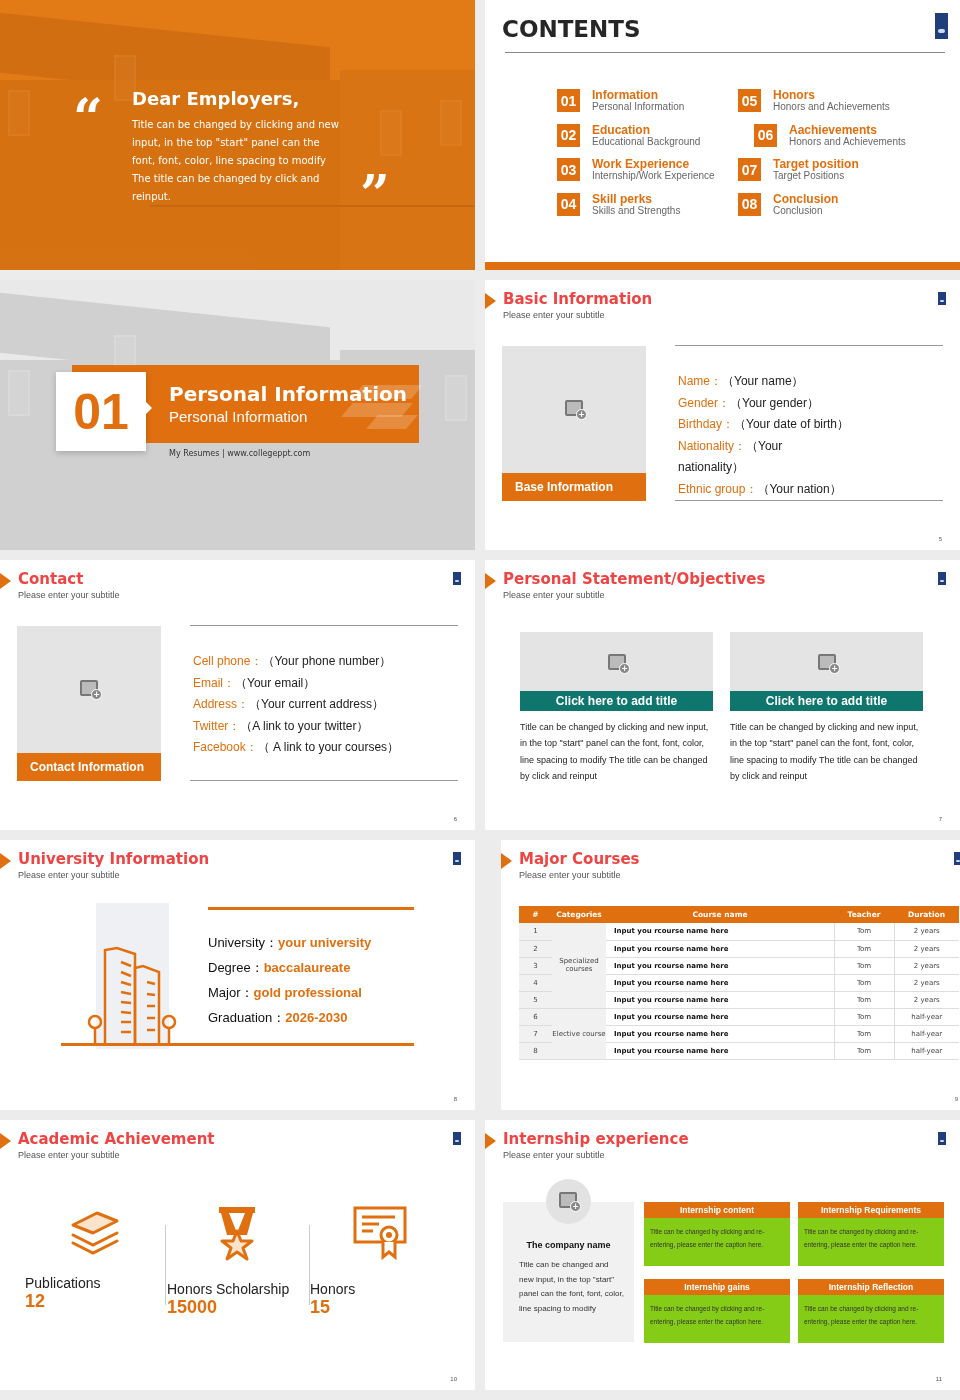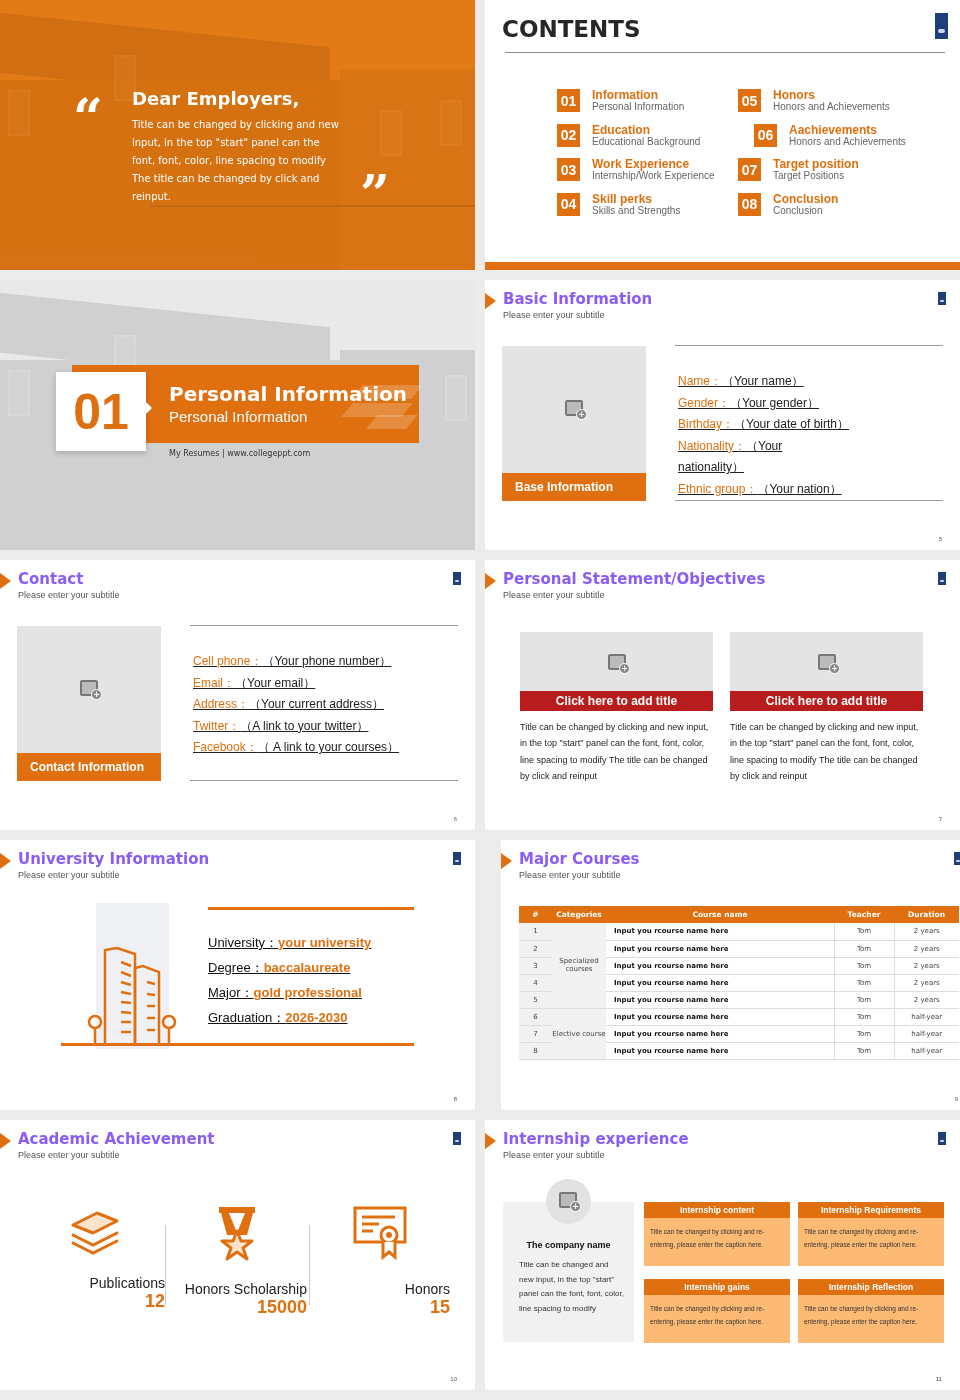--- a/index.html
+++ b/index.html
@@ -50,68 +50,68 @@
   .sec-band { position: absolute; left: 72px; top: 85px; width: 347px; height: 78px; background: #e0700f; }
   .sec-band .stripe { position: absolute; width: 60px; height: 14px; background: #fff3; transform: skewX(-40deg); }
   .sec-box { position: absolute; left: 56px; top: 92px; width: 90px; height: 79px; background: #fff; box-shadow: 0 2px 6px #0003; display: flex; align-items: center; justify-content: center; font: bold 50px "Liberation Sans", sans-serif; color: #e0700f; }
   .sec-box::after { content: ""; position: absolute; right: -6px; top: 30px; border-left: 6px solid #fff; border-top: 6px solid transparent; border-bottom: 6px solid transparent; }
   .sec-title { position: absolute; left: 169px; top: 102px; font: bold 20px "DejaVu Sans", sans-serif; color: #fff; }
   .sec-sub { position: absolute; left: 169px; top: 128px; font: 15px "Liberation Sans", sans-serif; color: #fff; }
   .sec-foot { position: absolute; left: 169px; top: 169px; font: 8px "DejaVu Sans", sans-serif; color: #333; }
 
   
   .hdr-arrow { position: absolute; left: 0; top: 13px; width: 0; height: 0; border-left: 11px solid #e0700f; border-top: 8px solid transparent; border-bottom: 8px solid transparent; }
-  .hdr-title { position: absolute; left: 18px; top: 10px; font: bold 15px "DejaVu Sans", sans-serif; color: #8b5cf6; }
+  .hdr-title { position: absolute; left: 18px; top: 10px; font: bold 15px "DejaVu Sans", sans-serif; color: #ef4444; }
   .hdr-sub { position: absolute; left: 18px; top: 30px; font: 9px "Liberation Sans", sans-serif; color: #555; }
   .page-num { position: absolute; right: 18px; bottom: 8px; font: 6px "Liberation Sans", sans-serif; color: #555; }
 
   .photo { position: absolute; background: #e4e4e4; }
   .photo-label { position: absolute; left: 0; bottom: 0; width: 100%; height: 28px; background: #e0700f; color: #fff; font: bold 12px "Liberation Sans", sans-serif; display: flex; align-items: center; padding-left: 13px; }
   .img-icon { position: absolute; width: 18px; height: 16px; border: 2px solid #777; border-radius: 2px; background: #bbb; }
   .img-icon::after { content: "+"; position: absolute; right: -6px; bottom: -6px; width: 9px; height: 9px; border-radius: 50%; background: #888; color: #fff; font: bold 8px "DejaVu Sans", sans-serif; line-height: 9px; text-align: center; border: 1px solid #fff; }
   .rule { position: absolute; height: 1px; background: #999; }
   .kv { position: absolute; font: 12px "Liberation Sans", sans-serif; color: #222; }
   .kv .k { color: #e0700f; }
-  .kv-line { height: 21.6px; line-height: 21.6px; white-space: nowrap; text-decoration: underline; }
+  .kv-line { height: 21.6px; line-height: 21.6px; white-space: nowrap; }
 
   
   .stmt-card { position: absolute; width: 193px; }
   .stmt-photo { position: relative; height: 59px; background: #e4e4e4; }
-  .stmt-btn { height: 20px; background: #b91c1c; color: #fff; font: bold 12px "Liberation Sans", sans-serif; text-align: center; line-height: 20px; }
+  .stmt-btn { height: 20px; background: #0f766e; color: #fff; font: bold 12px "Liberation Sans", sans-serif; text-align: center; line-height: 20px; }
   .stmt-text { margin-top: 8px; font: 9px "Liberation Sans", sans-serif; line-height: 16.3px; color: #222; }
   .uni-top { position: absolute; left: 208px; top: 67px; width: 206px; height: 3px; background: #e0700f; }
   .uni-bottom { position: absolute; left: 61px; top: 203px; width: 353px; height: 3px; background: #e0700f; }
   .uni-shade { position: absolute; left: 96px; top: 63px; width: 73px; height: 146px; background: #eef0f4; }
   .uni-text { position: absolute; left: 208px; top: 90px; font: 13px "Liberation Sans", sans-serif; color: #111; }
   .uni-text .kv-line { height: 25px; line-height: 25px; }
   .uni-text .v { color: #e0700f; font-weight: bold; }
 
   
   table.courses { position: absolute; left: 18px; top: 66px; width: 440px; border-collapse: collapse; font: 7px "DejaVu Sans", sans-serif; }
   table.courses th { background: #e0700f; color: #fff; height: 17px; font-weight: bold; font-size: 7.5px; }
   table.courses td { height: 17px; border-bottom: 1px solid #ddd; text-align: center; color: #444; }
   table.courses td.num { background: #f1f1f1; width: 33px; }
   table.courses td.cat { background: #f1f1f1; width: 54px; }
   table.courses td.name { text-align: left; padding-left: 8px; font-weight: bold; color: #111; border-right: 1px solid #ddd; }
   table.courses td.teacher { width: 60px; border-right: 1px solid #ddd; }
   table.courses td.dur { width: 65px; }
 
   
-  .ach { position: absolute; top: 85px; width: 140px; text-align: right; }
+  .ach { position: absolute; top: 85px; width: 140px; text-align: left; }
   .ach .label { font: 14px "Liberation Sans", sans-serif; color: #222; margin-top: 20px; }
   .ach .val { font: bold 18px "Liberation Sans", sans-serif; color: #e0700f; }
   .ach svg { display: block; margin: 0 auto; }
   .vdiv { position: absolute; top: 105px; width: 1px; height: 80px; background: #ccc; }
 
   
   .company { position: absolute; left: 18px; top: 82px; width: 131px; height: 140px; background: #f1f1f1; }
   .company-circle { position: absolute; left: 61px; top: 59px; width: 45px; height: 45px; border-radius: 50%; background: #e2e2e2; }
   .company-name { position: absolute; left: 18px; top: 120px; width: 131px; text-align: center; font: bold 9px "Liberation Sans", sans-serif; color: #111; }
   .company-desc { position: absolute; left: 34px; top: 138px; width: 105px; font: 8px "Liberation Sans", sans-serif; line-height: 14.5px; color: #333; }
-  .intern-card { position: absolute; width: 146px; height: 64px; background: #fdba74; }
+  .intern-card { position: absolute; width: 146px; height: 64px; background: #84cc16; }
   .intern-card .h { height: 16px; background: #e0700f; color: #fff; font: bold 8.5px "Liberation Sans", sans-serif; text-align: center; line-height: 16px; }
   .intern-card .b { padding: 8px 6px; font: 6.5px "Liberation Sans", sans-serif; line-height: 12.5px; color: #333; }
 </style>
 </head>
 <body>
 
 <div class="slide s1">
   <div class="bldg">
     <div class="roof"></div>
       <div class="wall"></div>

